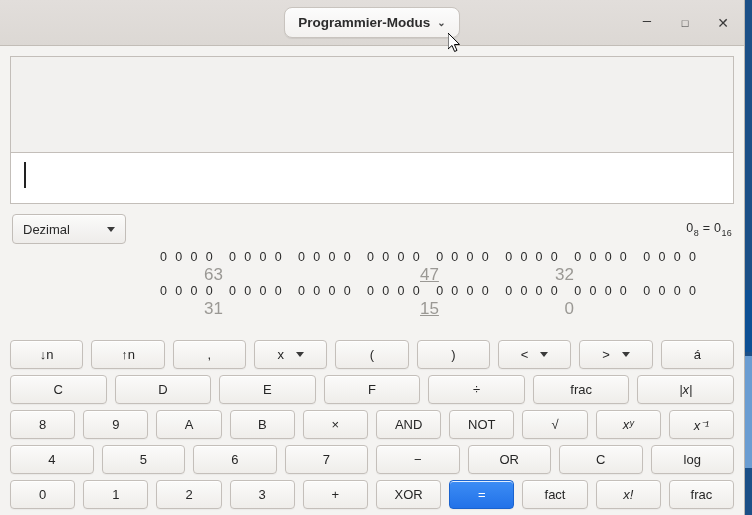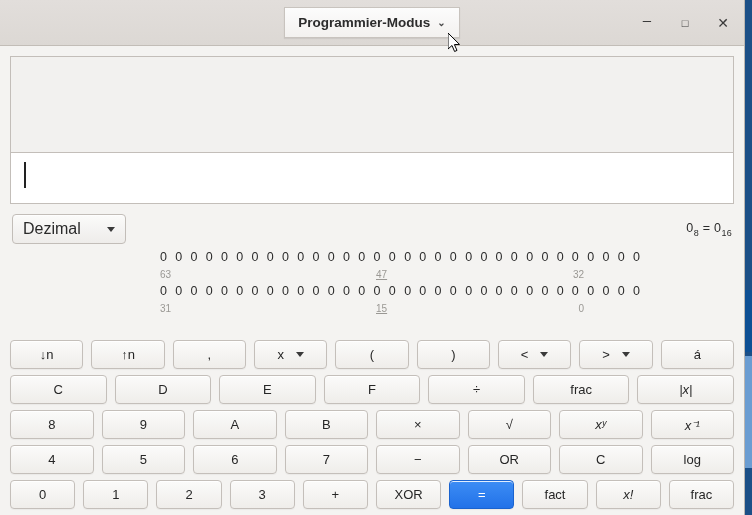--- a/index.html
+++ b/index.html
@@ -45,21 +45,21 @@
     justify-content: center;
   }
   .mode-button {
     display: flex;
     align-items: center;
     gap: 7px;
     height: 29px;
     padding: 0 13px;
     background: linear-gradient(to bottom, #fcfcfc 0%, #f3f1ef 100%);
     border: 1px solid #c8c3be;
-    border-radius: 0;
+    border-radius: 8px;
     box-shadow: 0 1px 1px rgba(0,0,0,0.07);
     font-size: 13.5px;
     font-weight: bold;
     color: #2c2c2c;
     cursor: pointer;
     user-select: none;
   }
   .mode-button .chev {
     font-size: 10px;
     color: #444;
@@ -122,21 +122,21 @@
     align-items: center;
     justify-content: space-between;
     width: 114px;
     height: 30px;
     padding: 0 10px;
     box-sizing: border-box;
     background: linear-gradient(to bottom, #fbfbfa 0%, #eeecea 100%);
     border: 1px solid #c2bdb8;
     border-radius: 4px;
     box-shadow: 0 1px 0 rgba(255,255,255,0.8) inset;
-    font-size: 16px;
+    font-size: 13px;
     color: #2a2a2a;
     cursor: pointer;
     user-select: none;
   }
   .base-select .arrow {
     width: 0; height: 0;
     border-left: 4.5px solid transparent;
     border-right: 4.5px solid transparent;
     border-top: 5.5px solid #3a3a3a;
   }
@@ -149,38 +149,39 @@
   .conv-label sub { font-size: 9px; }
 
   
   .bits {
     margin-top: 4px;
     padding-left: 160px;
     padding-right: 160px;
   }
   .bitline {
     display: flex;
-    gap: 6px;
+    gap: 14px;
     font-size: 12.5px;
     color: #2d2d2d;
     letter-spacing: 2.4px;
     line-height: 17px;
   }
   .nib { white-space: pre; }
   .bitlabels {
     position: relative;
     height: 17px;
-    font-size: 10px;
+    font-size: 17px;
     color: #9a9894;
     line-height: 17px;
+    margin-left: 44px;
   }
   .bitlabels span { position: absolute; }
   .lbl-left  { left: 0; }
   .lbl-mid   { left: 216px; text-decoration: underline; }
-  .lbl-right { right: 0; }
+  .lbl-right { right: 10px; }
 
   
   .keypad {
     position: absolute;
     left: 0; right: 0;
     top: 340px;
     padding: 0 10px 8px 10px;
     box-sizing: border-box;
   }
   .krow {
@@ -366,20 +367,26 @@
           <div class="key">
             <span>A</span>
           </div>
           <div class="key">
             <span>B</span>
           </div>
           <div class="key">
             <span>×</span>
           </div>
           <div class="key">
+            <span>AND</span>
+          </div>
+          <div class="key">
+            <span>NOT</span>
+          </div>
+          <div class="key">
             <span>√</span>
           </div>
           <div class="key">
             <span class="ital">xʸ</span>
           </div>
           <div class="key">
             <span class="ital">x⁻¹</span>
           </div>
         </div>
         <div class="krow">

